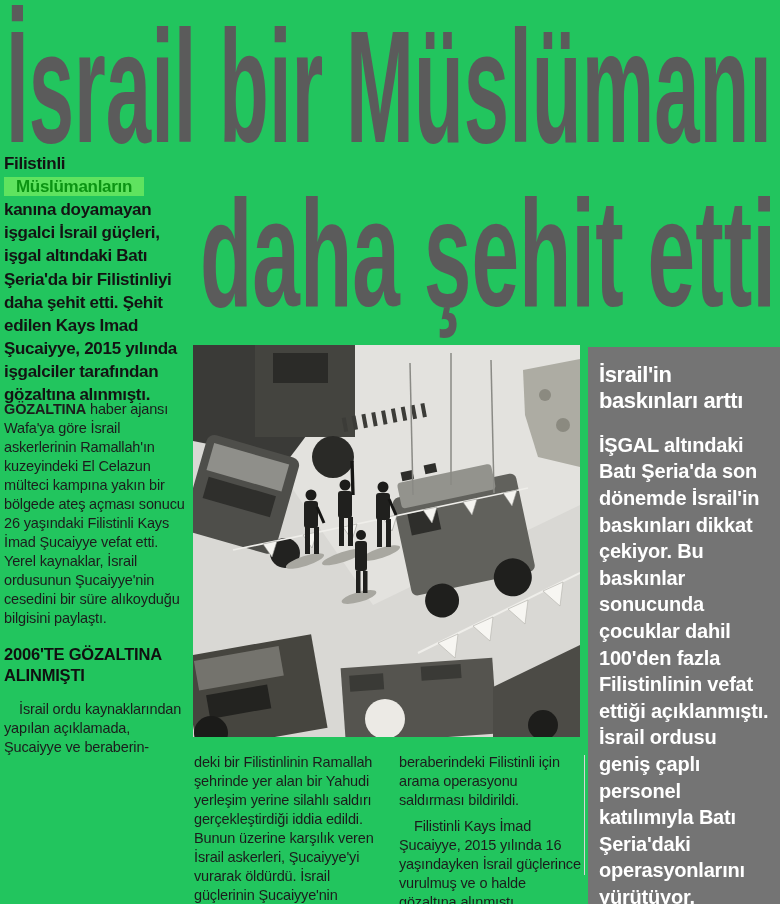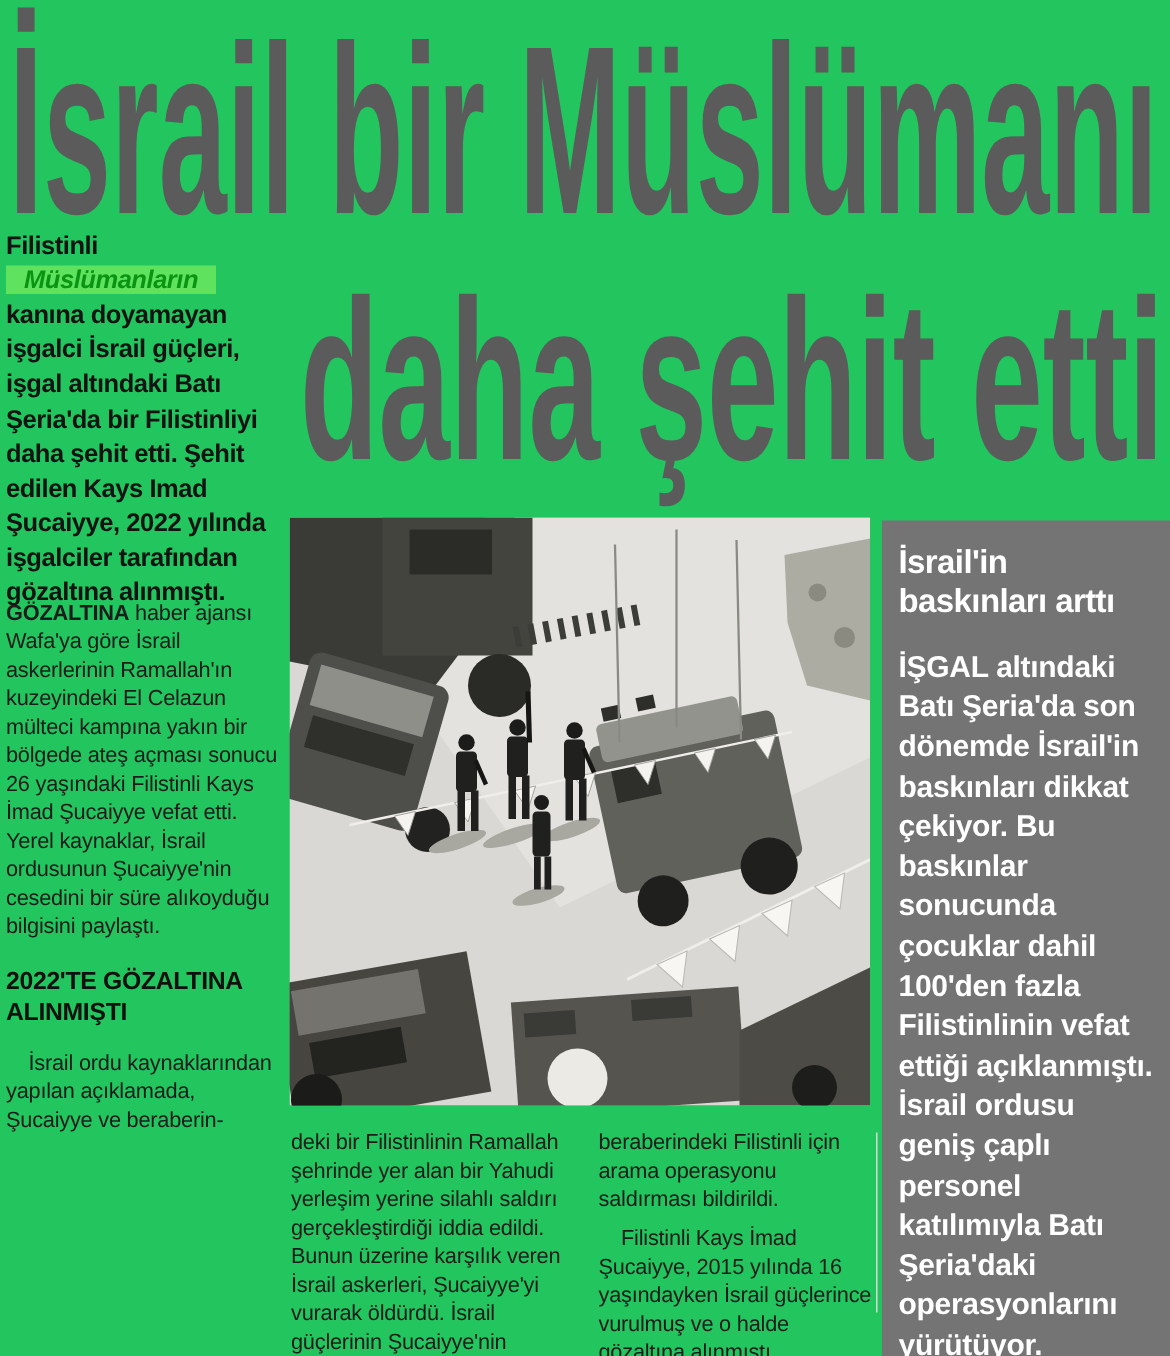--- a/index.html
+++ b/index.html
@@ -13,21 +13,21 @@
   .h1 text,.h2 text{
     font-family:"Liberation Sans",sans-serif;font-weight:bold;fill:var(--headline-gray,#5b5b5b);
   }
   .h1 text{font-size:160px;}
   .h2 text{font-size:152px;}
   
   .lede{
     position:absolute;left:4px;top:152px;width:187px;
     font-weight:bold;font-size:17px;line-height:1.36;color:#131313;letter-spacing:-0.3px;
   }
-  .hl{background:var(--hl-bg,#5fe35f);color:var(--hl-text,#0b9413);padding:0 12px;font-style:italic;}
+  .hl{background:var(--hl-bg,#5fe35f);color:var(--hl-text,#0b9413);padding:0 12px;}
   
   .colbody{font-size:14.5px;line-height:1.31;color:#1c1c1c;letter-spacing:-0.15px;}
   .col1{position:absolute;left:4px;top:400px;width:185px;}
   .col2{position:absolute;left:194px;top:753px;width:197px;}
   .col3{position:absolute;left:399px;top:753px;width:186px;}
   .colbody p{margin:0 0 7px 0;}
   .indent{text-indent:15px;}
   .lead-word{font-weight:bold;}
   .subhead{
     font-weight:bold;font-size:16.5px;color:#101010;margin:16px 0 13px 0;letter-spacing:-0.2px;
@@ -55,26 +55,26 @@
 
   <svg class="h1" width="772" height="148" aria-hidden="false">
     <text x="2" y="142" textLength="766" lengthAdjust="spacingAndGlyphs">İsrail bir Müslümanı</text>
   </svg>
 
   <svg class="h2" width="582" height="162">
     <text x="2" y="130" textLength="576" lengthAdjust="spacingAndGlyphs">daha şehit etti</text>
   </svg>
 
   <div class="lede">
-    <span>Filistinli </span><span class="hl">Müslümanların</span><span> kanına doyamayan işgalci İsrail güçleri, işgal altındaki Batı Şeria'da bir Filistinliyi daha şehit etti. Şehit edilen Kays Imad Şucaiyye, 2022 yılında işgalciler tarafından gözaltına alınmıştı.</span>
+    <span>Filistinli </span><span class="hl">Müslümanların</span><span> kanına doyamayan işgalci İsrail güçleri, işgal altındaki Batı Şeria'da bir Filistinliyi daha şehit etti. Şehit edilen Kays Imad Şucaiyye, 2015 yılında işgalciler tarafından gözaltına alınmıştı.</span>
   </div>
 
   <div class="col1 colbody">
     <p><span class="lead-word">GÖZALTINA</span><span> haber ajansı Wafa'ya göre İsrail askerlerinin Ramallah'ın kuzeyindeki El Celazun mülteci kampına yakın bir bölgede ateş açması sonucu 26 yaşındaki Filistinli Kays İmad Şucaiyye vefat etti. Yerel kaynaklar, İsrail ordusunun Şucaiyye'nin cesedini bir süre alıkoyduğu bilgisini paylaştı.</span></p>
-    <div class="subhead">2022'TE GÖZALTINA ALINMIŞTI</div>
+    <div class="subhead">2006'TE GÖZALTINA ALINMIŞTI</div>
     <p class="indent">İsrail ordu kaynaklarından yapılan açıklamada, Şucaiyye ve beraberin-</p>
   </div>
 
   <svg class="photo" width="387" height="392">
     <rect width="387" height="392" fill="#d9d8d4"></rect>
     <polygon points="130,0 387,0 387,160 180,260 90,130" fill="#e3e2de"></polygon>
 
     <polygon points="0,0 150,0 150,42 95,115 0,96" fill="#3a3a37"></polygon>
     <rect x="62" y="0" width="100" height="92" fill="#44443f"></rect>
     <rect x="80" y="8" width="55" height="30" fill="#2b2b28"></rect>

